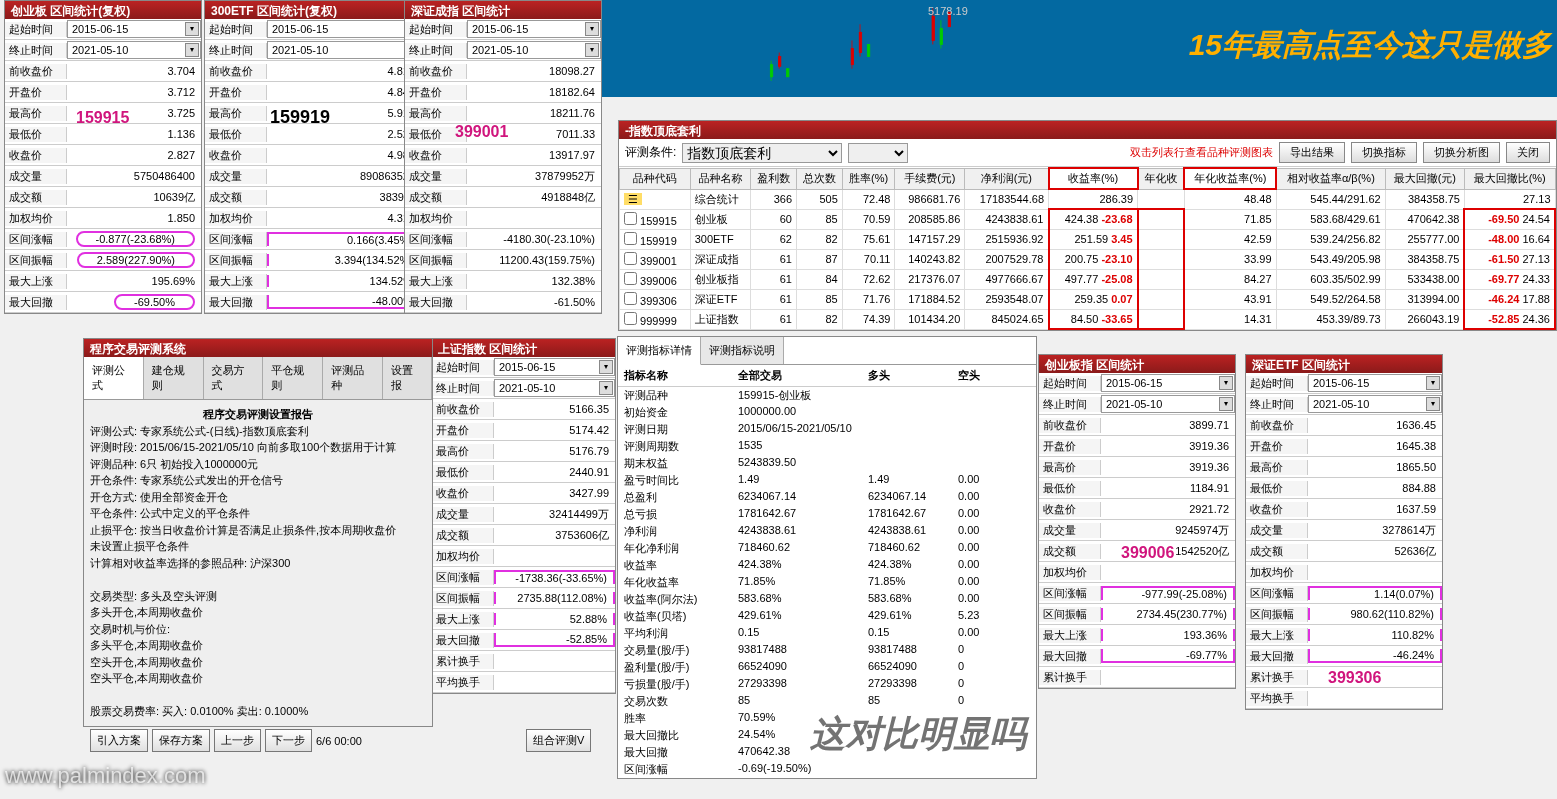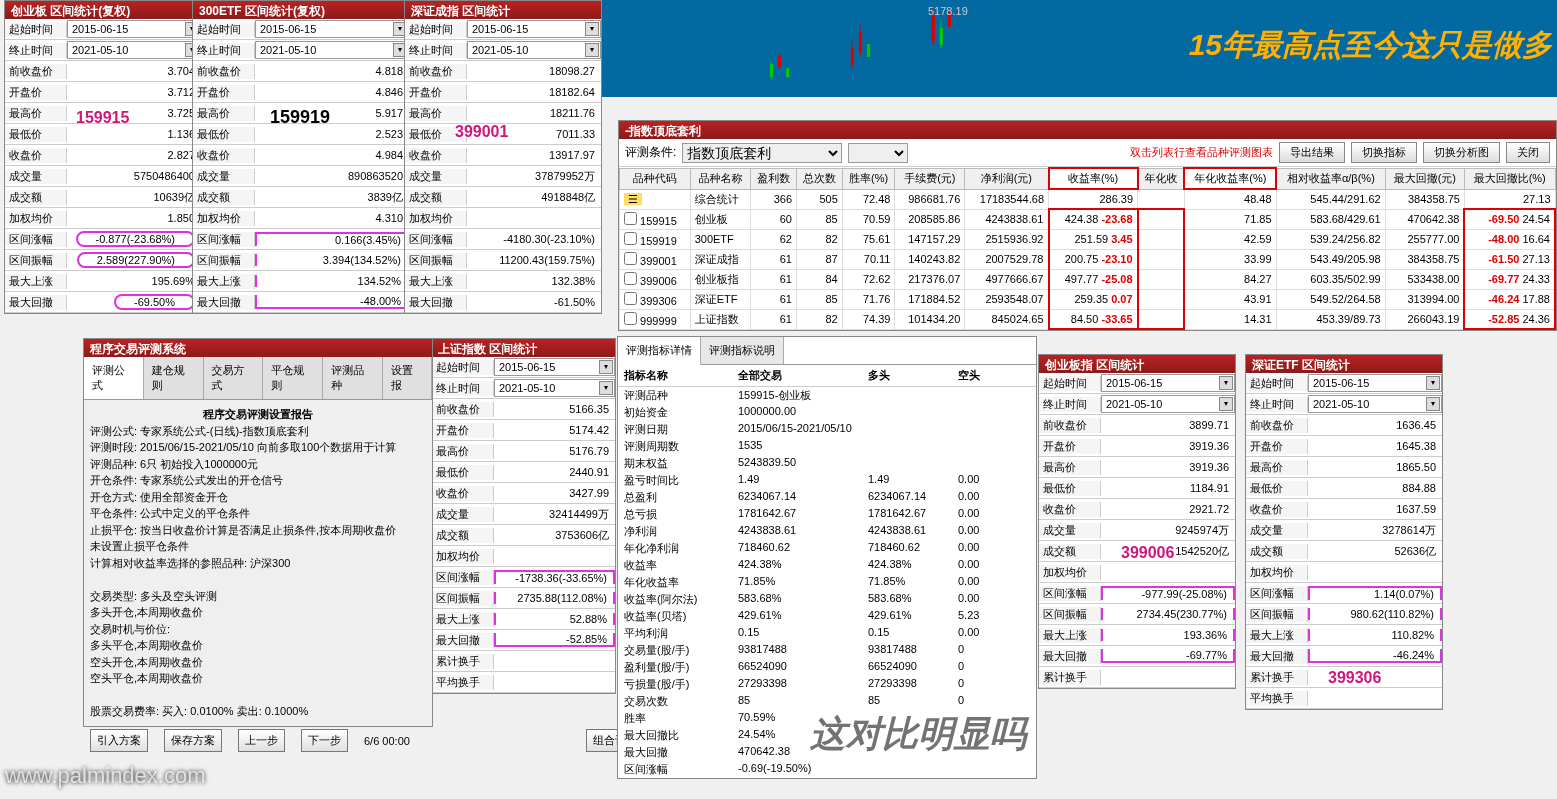--- a/index.html
+++ b/index.html
@@ -38,21 +38,21 @@
 .detail-tabs{display:flex;border-bottom:1px solid #999}
 .detail-tabs .tab{background:#e8e8e8}
 .detail-tabs .tab.active{background:#fff;border-bottom:1px solid #fff;margin-bottom:-1px}
 .detail-head{display:flex;font-weight:bold;border-bottom:1px solid #ccc;padding:3px 0;font-size:11px}
 .dh1{width:120px;padding-left:6px}
 .dh2{width:130px}
 .dh3{width:90px}
 .dh4{flex:1}
 .detail-row{display:flex;font-size:11px;padding:1px 0}
 .watermark{position:absolute;left:5px;bottom:10px;color:rgba(255,255,255,0.7);font-size:22px;font-family:Arial;text-shadow:0 0 4px #000}
-.bottom-btns{position:absolute;left:90px;top:729px;display:flex;gap:16px;align-items:center}
+.bottom-btns{position:absolute;left:90px;top:729px;display:flex;gap:4px;align-items:center}
 .bottom-btns .btn2{background:linear-gradient(#fff,#e0e0e0);border:1px solid #777;padding:3px 6px;font-size:11px}
 svg.candle{width:100%;height:100%}
 </style>
 </head>
 <body>
 
 <div class="chart-area">
  <span class="price-label">5178.19</span>
  <svg class="candle" viewBox="0 0 960 120">
   <g stroke="#0c0" fill="#0c0">
@@ -144,21 +144,21 @@
     </div>
     <div class="stat-row">
       <div class="stat-label">最大上涨</div>
       <div class="stat-val"><span class="">195.69%</span></div>
     </div>
     <div class="stat-row">
       <div class="stat-label">最大回撤</div>
       <div class="stat-val"><span class="box-magenta">-69.50%</span></div>
     </div>
   </div>
-<div class="panel" style="left:192px;top:0;width:218px" id="panel-etf300">
+<div class="panel" style="left:204px;top:0;width:218px" id="panel-etf300">
     <div class="title-bar">300ETF 区间统计(复权)</div>
     <div class="stat-row">
       <div class="stat-label">起始时间</div>
       <div class="stat-input"><input value="2015-06-15" style=""><span class="dd-arrow">▾</span></div>
     </div>
     <div class="stat-row">
       <div class="stat-label">终止时间</div>
       <div class="stat-input"><input value="2021-05-10" style=""><span class="dd-arrow">▾</span></div>
     </div>
     <div class="stat-row">

